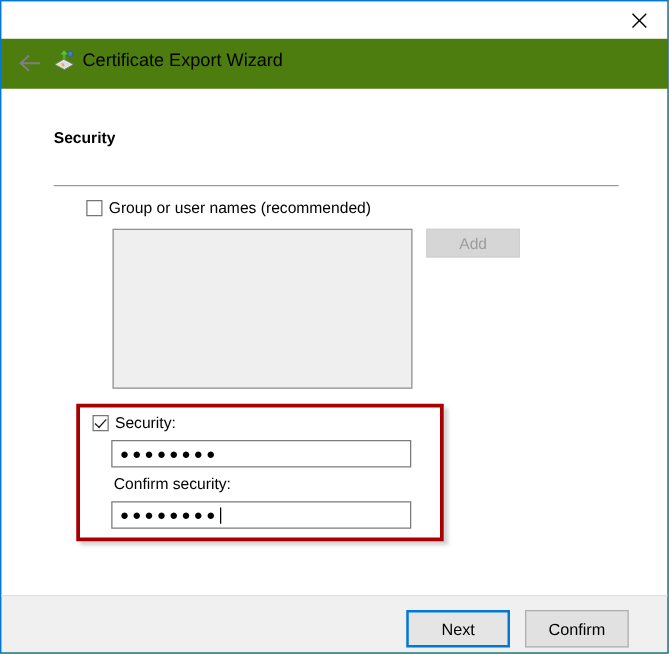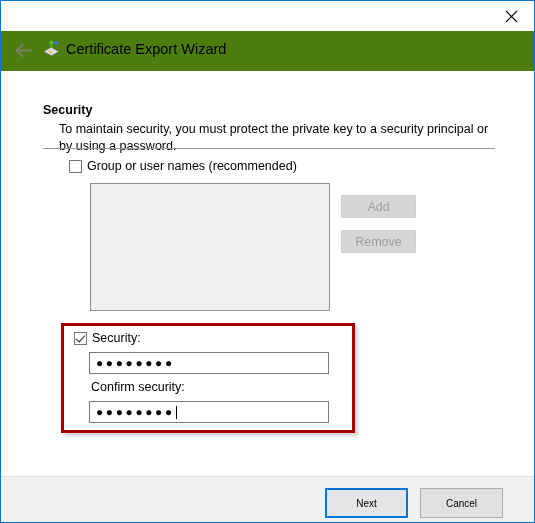--- a/index.html
+++ b/index.html
@@ -167,21 +167,20 @@
     box-sizing: border-box;
     border: 1px solid #cfcfcf;
     background: #d6d6d6;
     color: #9d9d9d;
     font-size: 12.5px;
     display: flex;
     align-items: center;
     justify-content: center;
     font-family: "Liberation Sans", sans-serif;
     cursor: default;
-    margin-top: 12px;
   }
   #add-button { top: 112px; }
   #remove-button { top: 147px; }
 
   
   #password-highlight {
     position: absolute;
     left: 60px;
     top: 252px;
     width: 294px;
@@ -250,21 +249,21 @@
     border-top: 1px solid #dfdfdf;
   }
   .footer-button {
     position: absolute;
     top: 11px;
     width: 83px;
     height: 30px;
     box-sizing: border-box;
     background: #e1e1e1;
     border: 1px solid #adadad;
-    font-size: 10px;
+    font-size: 13px;
     color: #000000;
     display: flex;
     align-items: center;
     justify-content: center;
     font-family: "Liberation Sans", sans-serif;
     cursor: default;
   }
   #next-button {
     right: 126px;
     border: 2px solid #0078d7;
@@ -310,32 +309,30 @@
         <rect x="13.4" y="2.2" width="3.6" height="3.6" fill="#3f7fd1" stroke="#2a5f9e" stroke-width="0.5"></rect>
       </svg>
     </div>
 
     <div id="wizard-title">Certificate Export Wizard</div>
   </div>
 
   <div id="page-body">
 
     <div id="section-heading">Security</div>
-    <div id="section-description">To maintain security, you must protect the private key to a security principal or by using a password.</div>
     <div id="section-divider"></div>
 
     <div id="group-names-row">
       <span class="cb"></span>
       <span class="cb-label">Group or user names (recommended)</span>
     </div>
 
     <div id="names-listbox"></div>
 
     <div id="add-button" class="side-button">Add</div>
-    <div id="remove-button" class="side-button">Remove</div>
 
     <div id="password-row">
       <span class="cb checked"></span>
       <span class="cb-label">Security:</span>
     </div>
 
     <div id="password-input" class="text-input">
       <span>●●●●●●●●</span>
     </div>
 
@@ -344,16 +341,16 @@
       <span>●●●●●●●●</span>
         <span class="caret"></span>
     </div>
 
     <div id="password-highlight"></div>
 
   </div>
 
   <div id="footer-bar">
     <div id="next-button" class="footer-button">Next</div>
-    <div id="cancel-button" class="footer-button">Cancel</div>
+    <div id="cancel-button" class="footer-button">Confirm</div>
   </div>
 
 </div>
 
 </body></html>

